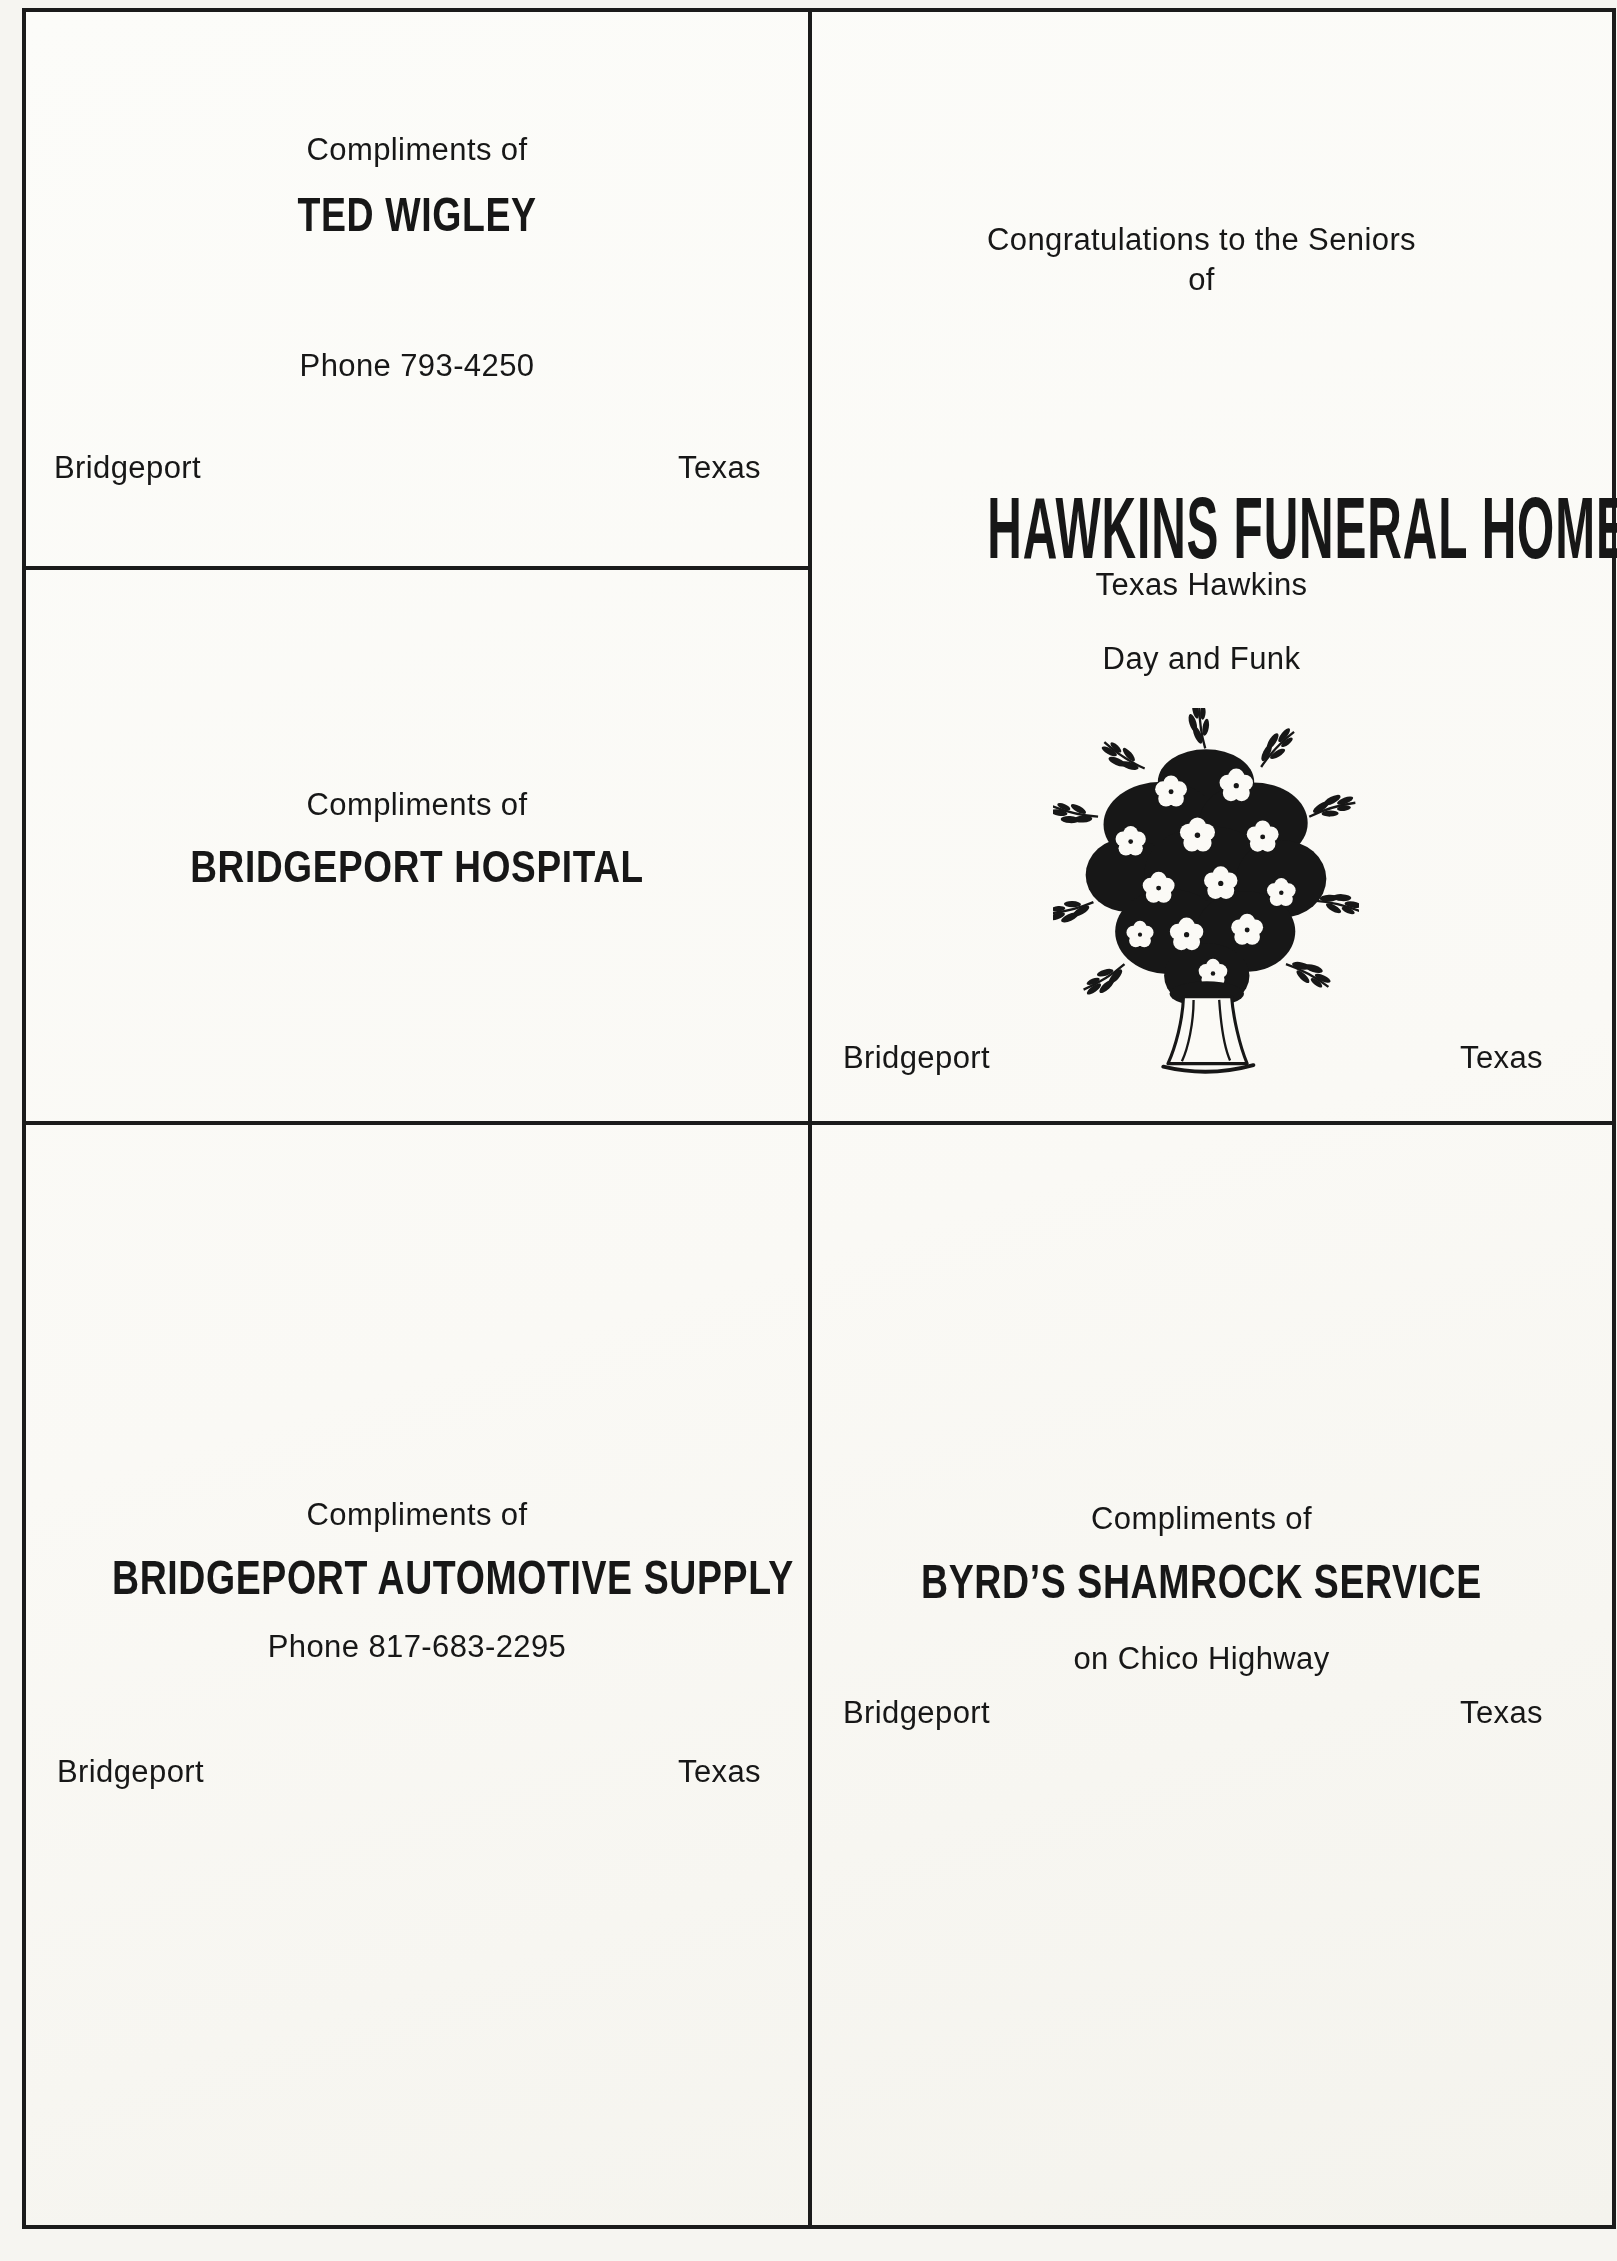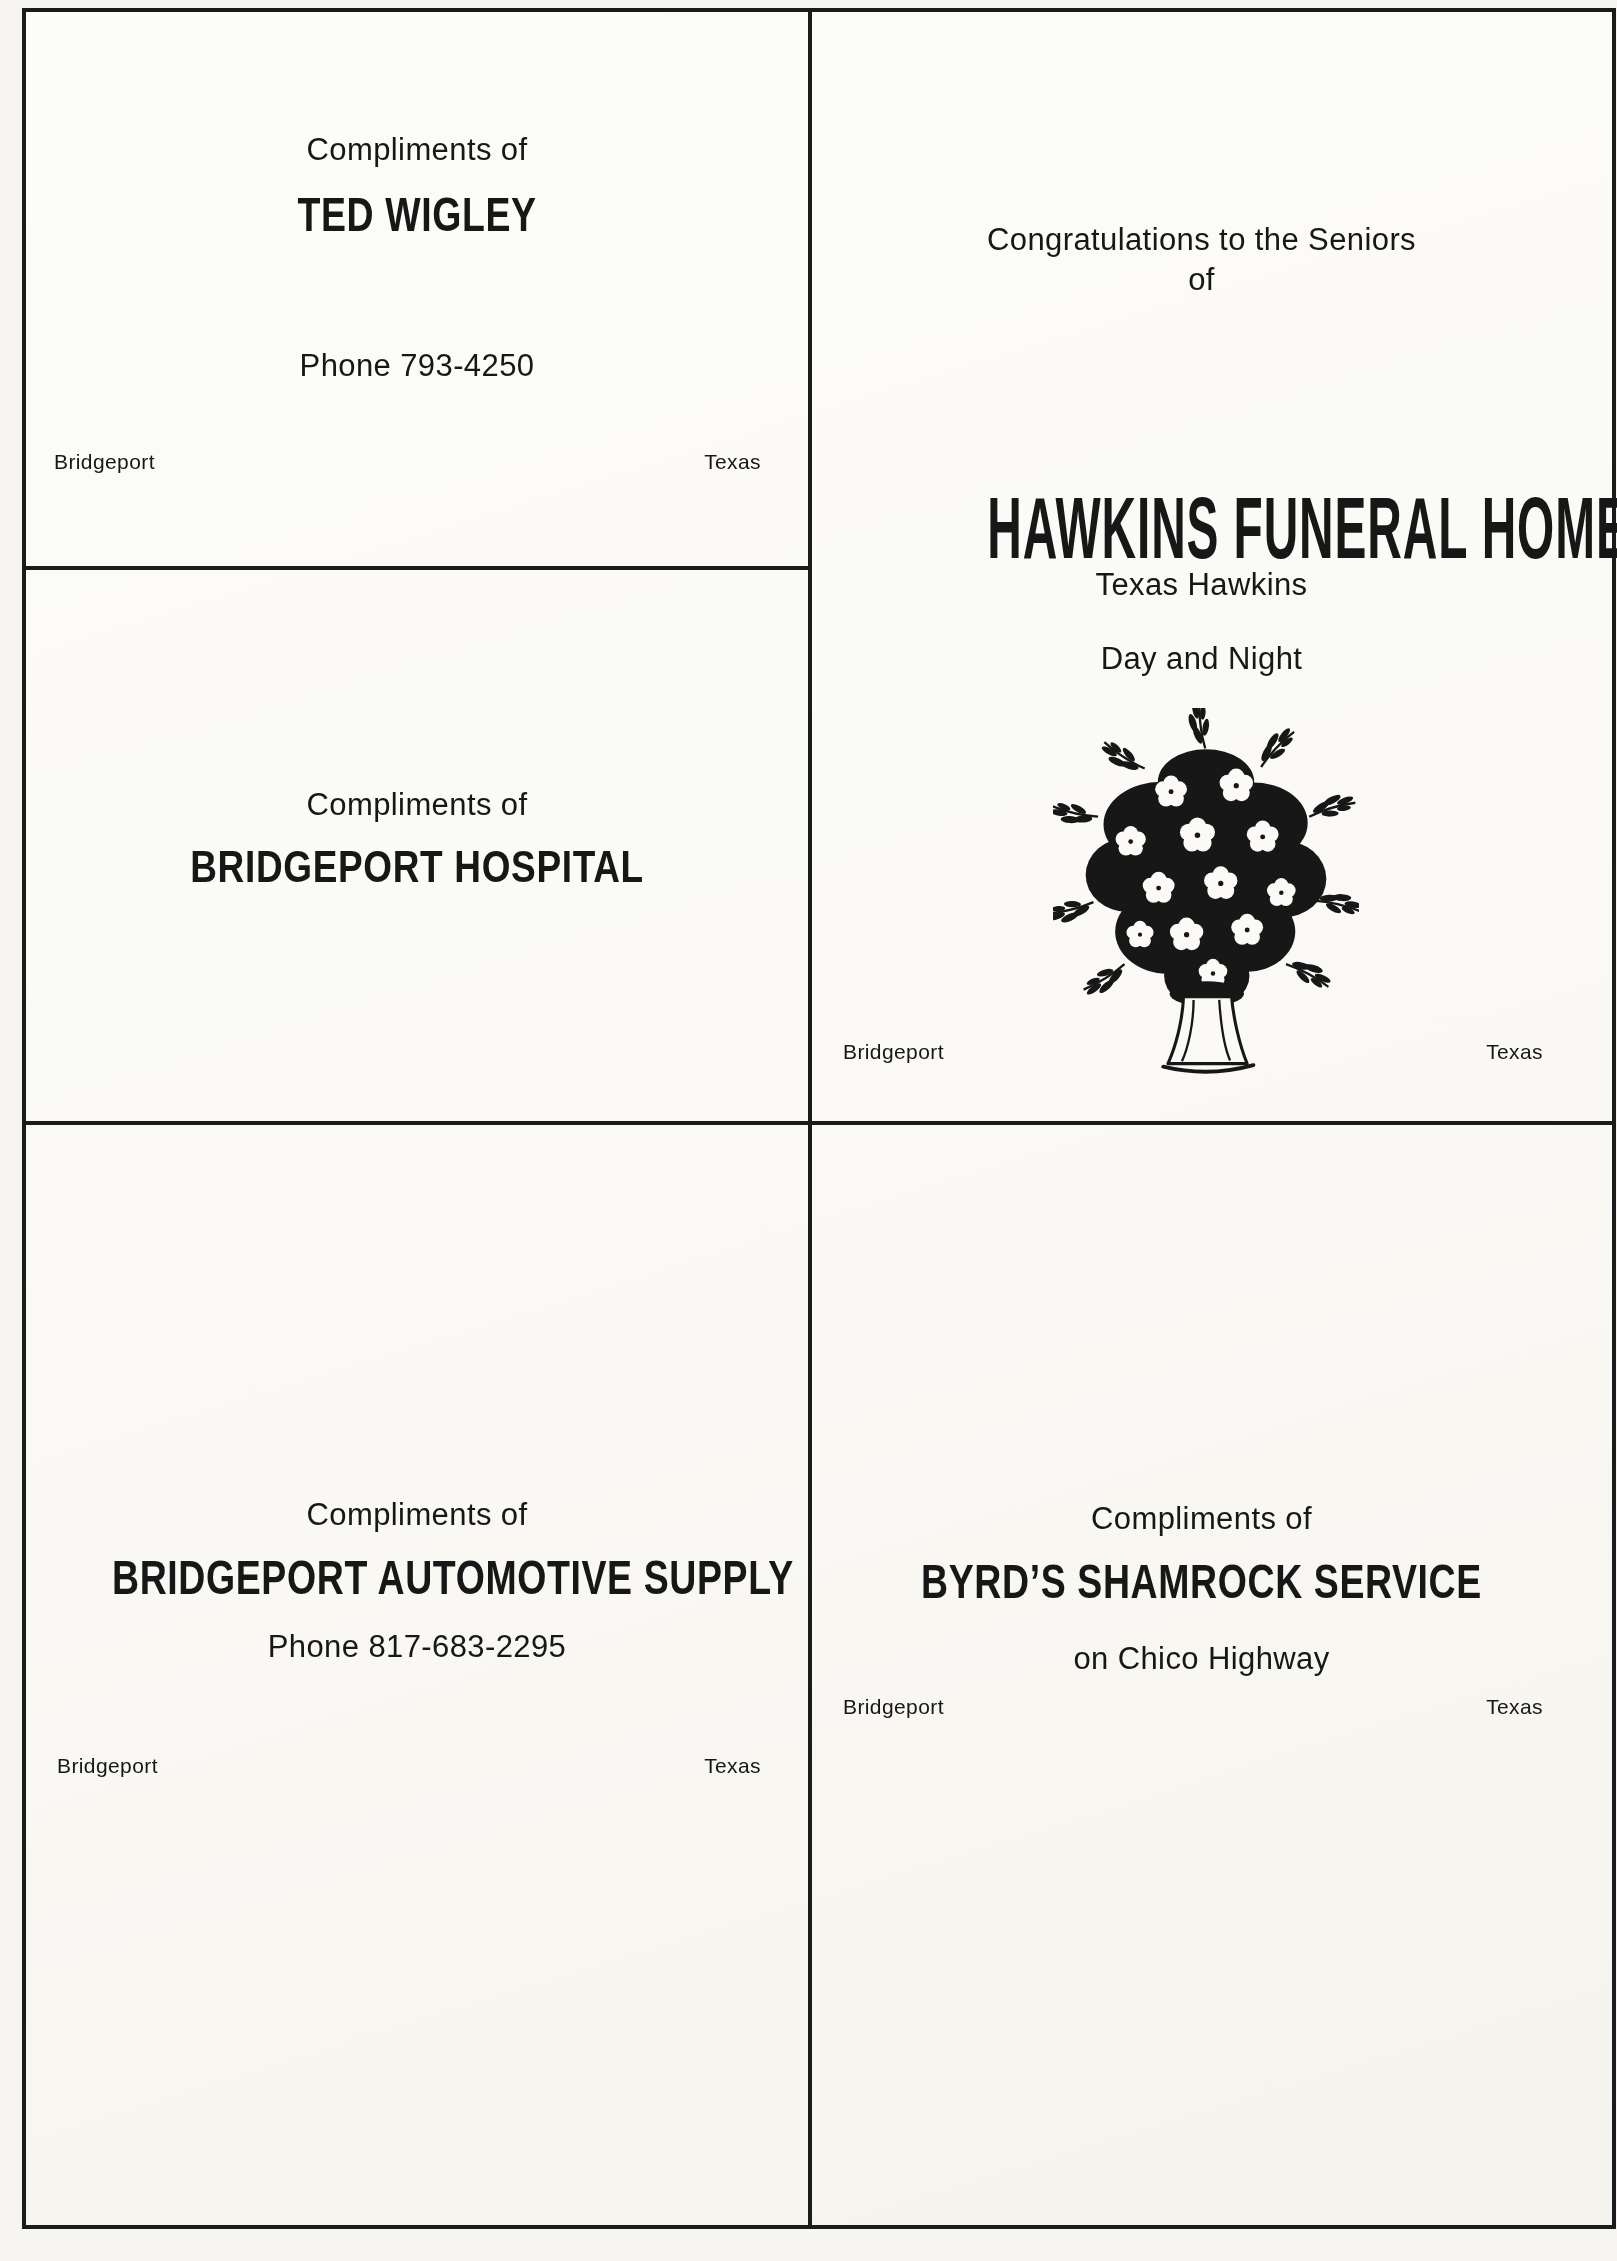--- a/index.html
+++ b/index.html
@@ -23,21 +23,21 @@
   #cell-hospital{left:0;top:558px;width:782px;height:551px}
   #cell-hawkins{left:786px;top:0;width:779px;height:1109px}
   #cell-automotive{left:0;top:1113px;width:782px;height:1099px}
   #cell-byrds{left:786px;top:1113px;width:779px;height:1099px}
   .line{position:absolute;left:0;right:0;text-align:center;line-height:1.15;letter-spacing:0.4px}
   .txt{font-size:31px}
   .congrats-line{line-height:1.3}
   .name-md{font-size:48px;font-weight:700;transform:scaleX(.78);white-space:nowrap;letter-spacing:0.8px}
   .name-sm{font-size:44px;font-weight:700;transform:scaleX(.84);white-space:nowrap;letter-spacing:0.8px}
   .name-xl{font-size:87px;font-weight:700;transform:scaleX(.55);white-space:nowrap;line-height:1;letter-spacing:1.6px}
-  .row{position:absolute;left:0;right:0;display:flex;justify-content:space-between;font-size:21px;letter-spacing:0.4px}
+  .row{position:absolute;left:0;right:0;display:flex;justify-content:space-between;font-size:31px;letter-spacing:0.4px}
   .flower{position:absolute;left:241px;top:696px;width:306px;height:368px}
 </style>
 </head>
 <body>
 
 <div class="frame">
 
   <div class="divider" id="divider-vertical"></div>
   <div class="divider" id="divider-left-mid"></div>
   <div class="divider" id="divider-full"></div>
@@ -55,21 +55,21 @@
   <section class="cell" id="cell-hospital">
     <div class="line txt" style="top:217px">Compliments of</div>
     <div class="line name-sm" style="top:272px">BRIDGEPORT HOSPITAL</div>
   </section>
 
   <section class="cell" id="cell-hawkins">
     <div class="line txt congrats-line" style="top:248px">of</div>
     <div class="line txt congrats-line" style="top:208px">Congratulations to the Seniors</div>
     <div class="line name-xl" style="top:472px">HAWKINS FUNERAL HOME</div>
     <div class="line txt" style="top:555px">Texas Hawkins</div>
-    <div class="line txt" style="top:629px">Day and Night</div>
+    <div class="line txt" style="top:629px">Day and Funk</div>
 
     <svg class="flower" viewBox="0 0 394 474" xmlns="http://www.w3.org/2000/svg" aria-hidden="true">
       <defs>
         <g id="sprig">
           <path d="M0,0 Q30,-6 62,-2" stroke="#171717" stroke-width="3" fill="none"></path>
           <g fill="#171717">
             <ellipse cx="18" cy="-8" rx="12" ry="4.5" transform="rotate(-18 18 -8)"></ellipse>
             <ellipse cx="34" cy="-13" rx="12" ry="4.5" transform="rotate(-12 34 -13)"></ellipse>
             <ellipse cx="50" cy="-8" rx="11" ry="4" transform="rotate(-6 50 -8)"></ellipse>
             <ellipse cx="27" cy="3" rx="11" ry="4" transform="rotate(14 27 3)"></ellipse>

